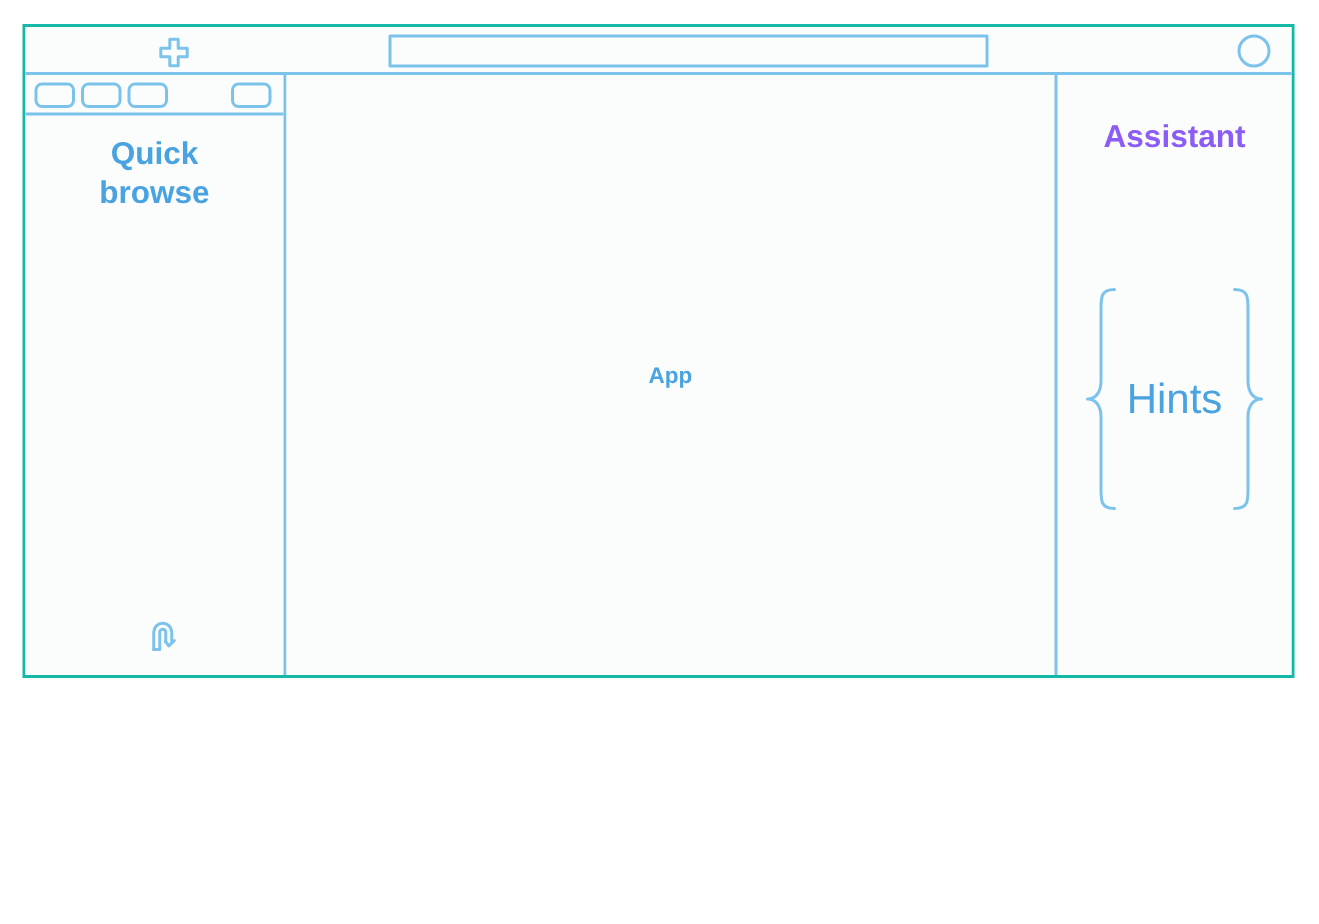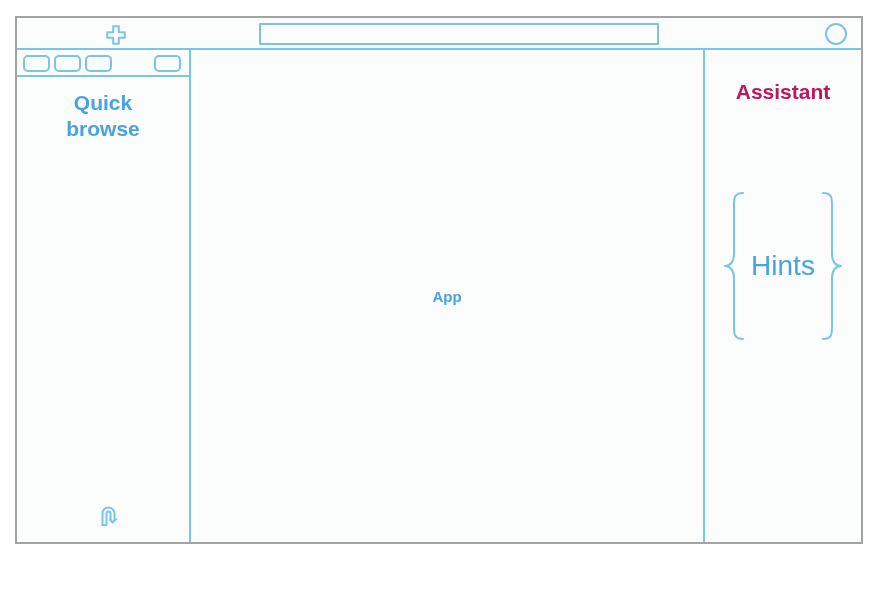--- a/index.html
+++ b/index.html
@@ -14,23 +14,23 @@
     font-family: "Liberation Sans", sans-serif;
     -webkit-font-smoothing: antialiased;
   }
 
   
   #wireframe {
     position: absolute;
     left: 15px;
     top: 16px;
     width: 848px;
-    height: 528px;
-    box-sizing: border-box;
-    border: 2px solid #a3a3a3;
+    height: 436px;
+    box-sizing: border-box;
+    border: 2px solid #14b8a6;
     background: #fbfcfc;
     padding-left: 16px;
   }
 
   
   #topbar {
     position: absolute;
     left: 0;
     top: 0;
     right: 0;
@@ -175,21 +175,21 @@
     background: #fbfcfc;
   }
   #assistant-title {
     position: absolute;
     left: 0;
     right: 0;
     top: 30px;
     text-align: center;
     font-size: 21px;
     font-weight: bold;
-    color: #be185d;
+    color: #8b5cf6;
   }
 
   
   #hints-block {
     position: absolute;
     left: 8px;
     right: 8px;
     top: 140px;
     height: 152px;
     display: flex;

